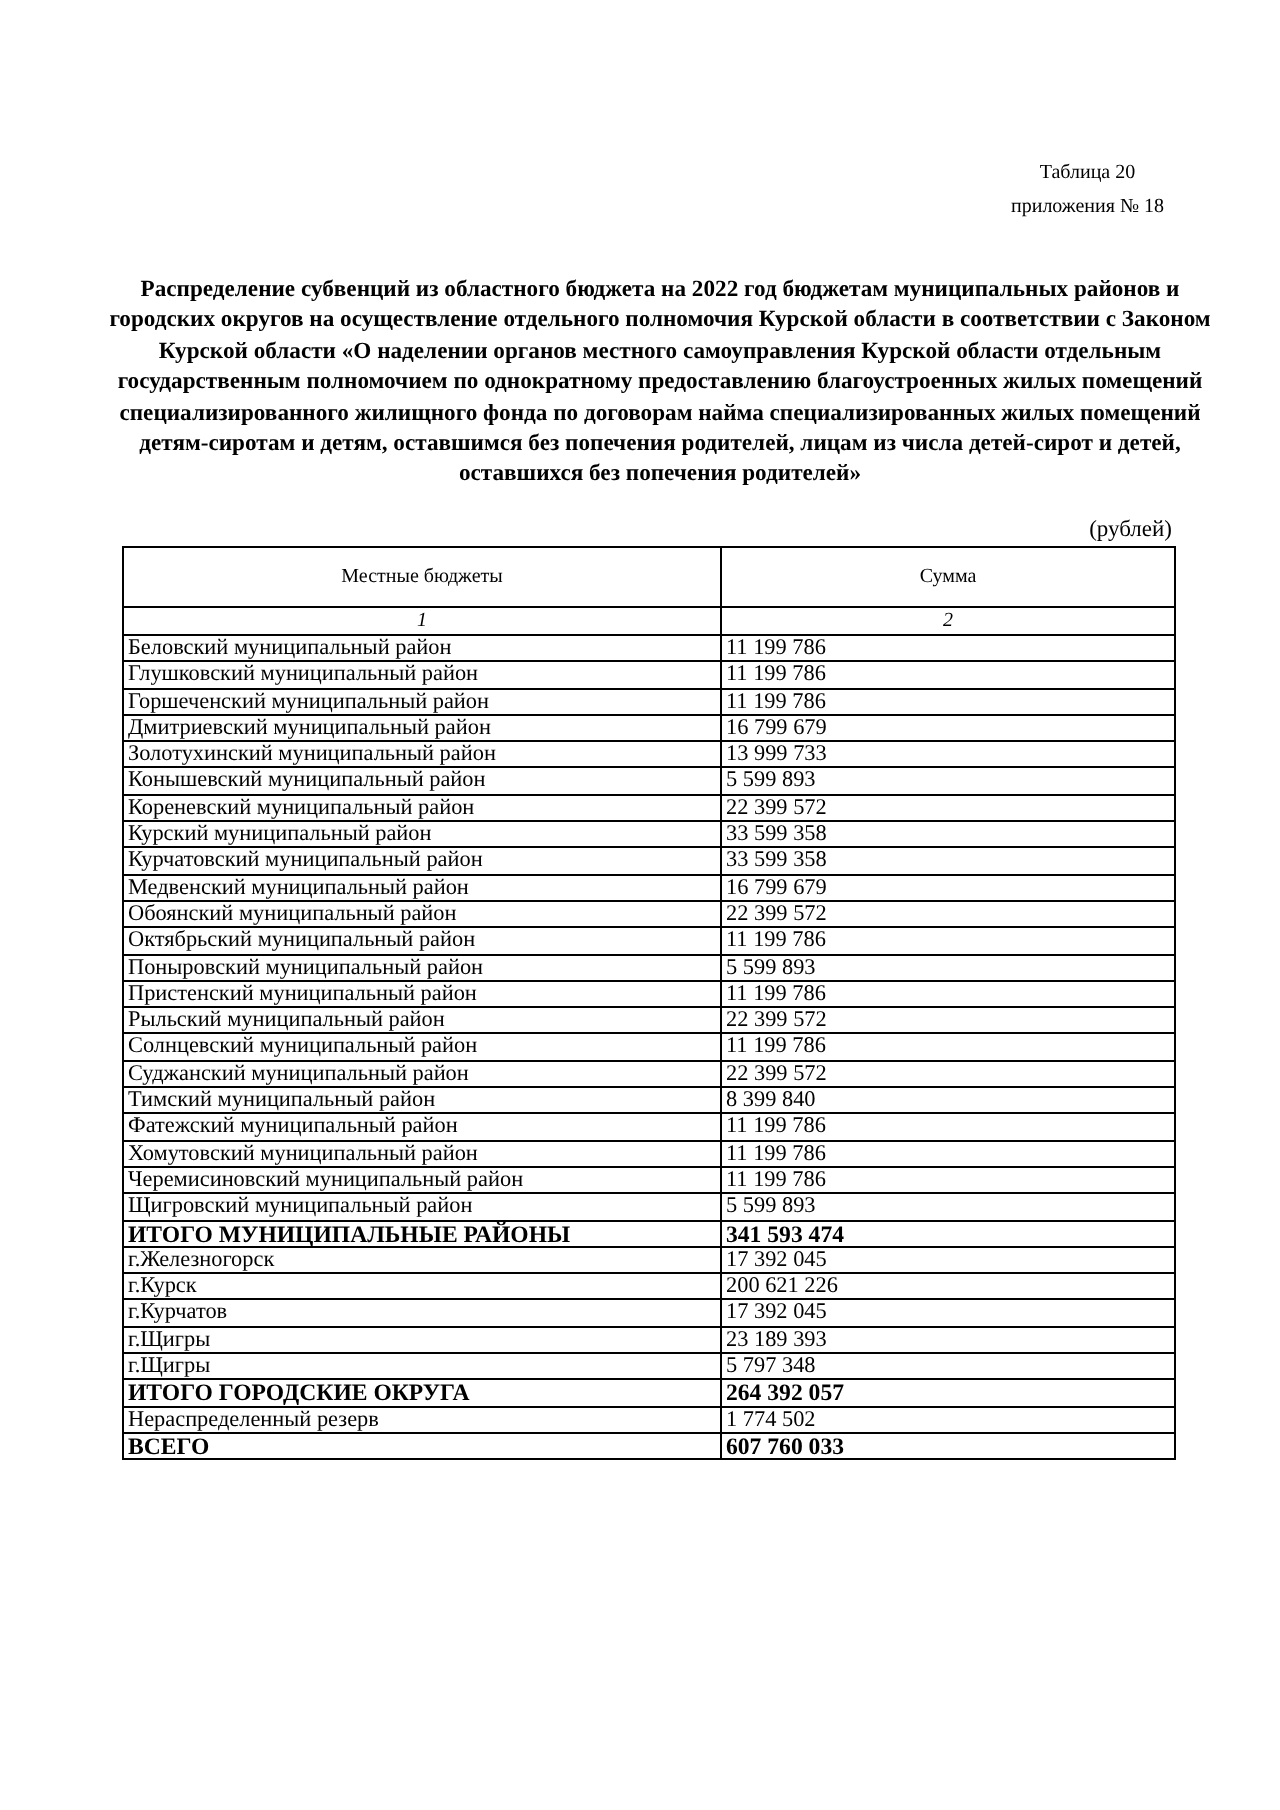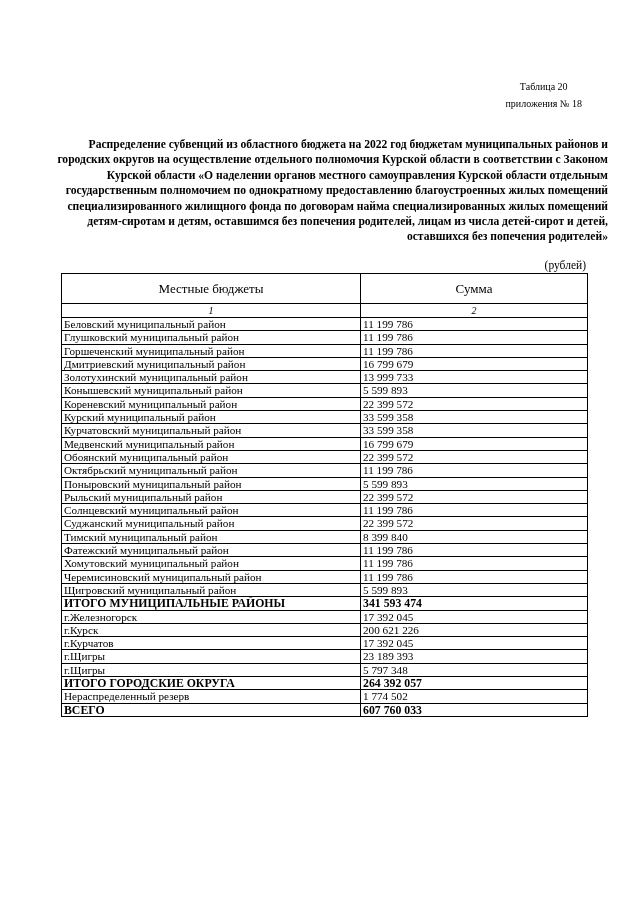--- a/index.html
+++ b/index.html
@@ -1,26 +1,26 @@
 <!DOCTYPE html>
 <html><head>
 <meta charset="utf-8">
 <style>
   html, body { margin:0; padding:0; background:#ffffff; }
   body { width:640px; height:905px; position:relative; overflow:hidden;
          font-family:"Liberation Serif", "DejaVu Serif", serif; color:#000; }
   .appendix { position:absolute; right:58px; top:78px; text-align:center;
               font-size:10px; line-height:17px; }
-  .title { position:absolute; left:52px; width:556px; top:137px; text-align:right;
+  .title { position:absolute; left:52px; width:556px; top:137px; text-align:center;
            font-weight:bold; font-size:11.6px; line-height:15.4px; }
   .units { position:absolute; right:54px; top:259px; font-size:11.5px; line-height:13px; }
   table.budget { position:absolute; left:61px; top:273px; width:527px;
                  border-collapse:collapse; font-size:11.2px; }
   table.budget td, table.budget th { border:1px solid #000; padding:0 2px; white-space:nowrap; }
-  table.budget th { font-weight:normal; height:29px; text-align:center; font-size:13px; }
+  table.budget th { font-weight:normal; height:29px; text-align:center; font-size:10px; }
   table.budget tr.num td { height:13px; text-align:center; font-style:italic; font-size:10px; line-height:13px; }
   table.budget tr.row td { height:12.3px; line-height:12.3px; }
   table.budget td.name { width:294px; text-align:left; }
   table.budget td.sum { text-align:left; }
   table.budget tr.total td { font-weight:bold; font-size:11.8px;margin-left:36px; }
 </style>
 </head>
 <body>
 
 <div class="appendix">
@@ -90,20 +90,24 @@
       </tr>
       <tr class="row">
         <td class="name">Октябрьский муниципальный район</td>
         <td class="sum">11 199 786</td>
       </tr>
       <tr class="row">
         <td class="name">Поныровский муниципальный район</td>
         <td class="sum">5 599 893</td>
       </tr>
       <tr class="row">
+        <td class="name">Пристенский муниципальный район</td>
+        <td class="sum">11 199 786</td>
+      </tr>
+      <tr class="row">
         <td class="name">Рыльский муниципальный район</td>
         <td class="sum">22 399 572</td>
       </tr>
       <tr class="row">
         <td class="name">Солнцевский муниципальный район</td>
         <td class="sum">11 199 786</td>
       </tr>
       <tr class="row">
         <td class="name">Суджанский муниципальный район</td>
         <td class="sum">22 399 572</td>

